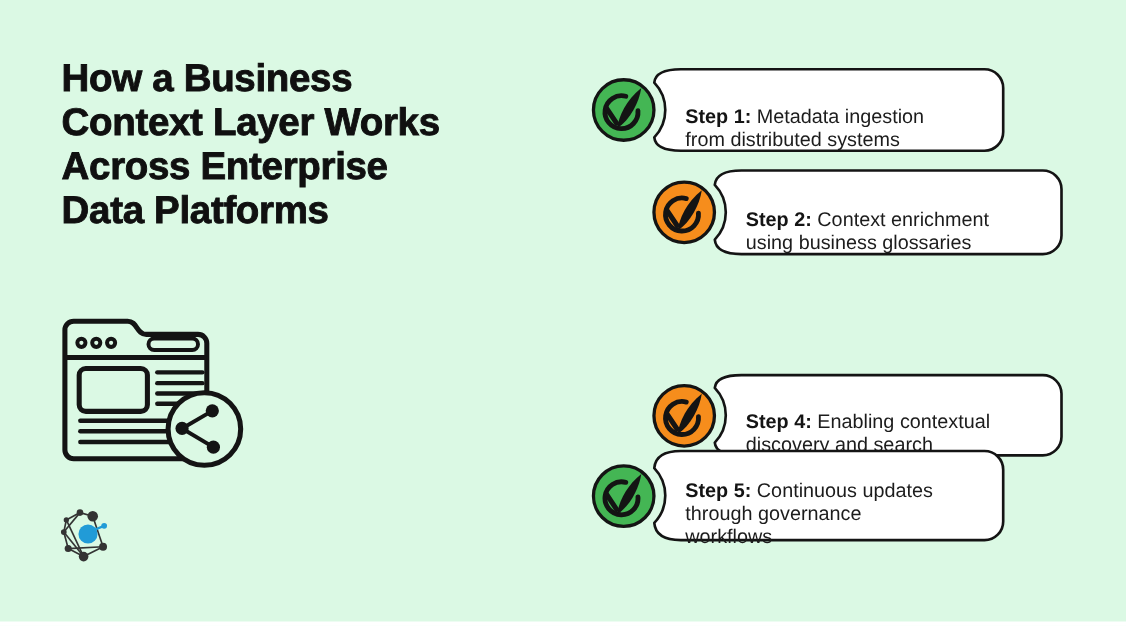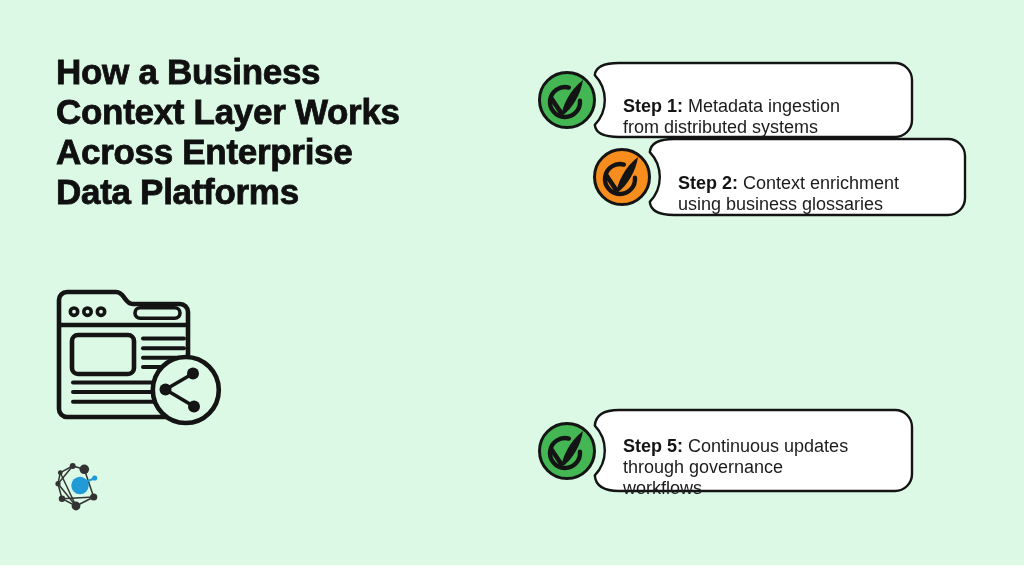--- a/index.html
+++ b/index.html
@@ -119,35 +119,48 @@
     <svg class="badge" viewBox="0 0 64 64">
       <circle class="badge-bg" cx="32" cy="32" r="27.5" fill="#44b654"></circle>
       <path class="ring" d="M 44.94 32.69 A 15 15 0 1 1 33.88 19.51"></path>
       <path class="leaf" d="M 48 12 C 46 25 38 41 26 48.5 C 27.5 38 34 23 48 12 Z"></path>
       <path class="arm" d="M 16.5 30.5 L 25.5 44"></path>
     </svg>
     <div class="step-text"><p><span class="step-label">Step 1:</span><span class="step-body">Metadata ingestion
 from distributed systems</span></p></div>
   </div>
 
-  <div class="step-row" style="top: 76px; left: 55px; width: 317px; height: 76px;">
+  <div class="step-row" style="top: 92px; left: 55px; width: 317px; height: 76px;">
     <svg class="card-shape" viewBox="0 0 317 76" width="317" height="76">
       <path class="card-path" d="M 26 0 H 300 A 17 17 0 0 1 317 17 V 59 A 17 17 0 0 1 300 76 H 26 Q 3 76 1.8 62.9 A 36 36 0 0 0 1.8 13.1 Q 3 0 26 0 Z"></path>
     </svg>
     <svg class="badge" viewBox="0 0 64 64">
       <circle class="badge-bg" cx="32" cy="32" r="27.5" fill="#f68d1c"></circle>
       <path class="ring" d="M 44.94 32.69 A 15 15 0 1 1 33.88 19.51"></path>
       <path class="leaf" d="M 48 12 C 46 25 38 41 26 48.5 C 27.5 38 34 23 48 12 Z"></path>
       <path class="arm" d="M 16.5 30.5 L 25.5 44"></path>
     </svg>
     <div class="step-text"><p><span class="step-label">Step 2:</span><span class="step-body">Context enrichment
 using business glossaries</span></p></div>
   </div>
 
 
+  <div class="step-row" style="top: 278px; left: 55px; width: 317px; height: 73px;">
+    <svg class="card-shape" viewBox="0 0 317 73" width="317" height="73">
+      <path class="card-path" d="M 26 0 H 300 A 17 17 0 0 1 317 17 V 56 A 17 17 0 0 1 300 73 H 26 Q 3 73 1.8 61.4 A 36 36 0 0 0 1.8 11.6 Q 3 0 26 0 Z"></path>
+    </svg>
+    <svg class="badge" viewBox="0 0 64 64">
+      <circle class="badge-bg" cx="32" cy="32" r="27.5" fill="#f68d1c"></circle>
+      <path class="ring" d="M 44.94 32.69 A 15 15 0 1 1 33.88 19.51"></path>
+      <path class="leaf" d="M 48 12 C 46 25 38 41 26 48.5 C 27.5 38 34 23 48 12 Z"></path>
+      <path class="arm" d="M 16.5 30.5 L 25.5 44"></path>
+    </svg>
+    <div class="step-text"><p><span class="step-label">Step 4:</span><span class="step-body">Enabling contextual
+discovery and search</span></p></div>
+  </div>
 
   <div class="step-row" style="top: 347px; left: 0px; width: 319px; height: 81px;">
     <svg class="card-shape" viewBox="0 0 319 81" width="319" height="81">
       <path class="card-path" d="M 26 0 H 302 A 17 17 0 0 1 319 17 V 64 A 17 17 0 0 1 302 81 H 26 Q 3 81 1.8 65.4 A 36 36 0 0 0 1.8 15.6 Q 3 0 26 0 Z"></path>
     </svg>
     <svg class="badge" viewBox="0 0 64 64">
       <circle class="badge-bg" cx="32" cy="32" r="27.5" fill="#44b654"></circle>
       <path class="ring" d="M 44.94 32.69 A 15 15 0 1 1 33.88 19.51"></path>
       <path class="leaf" d="M 48 12 C 46 25 38 41 26 48.5 C 27.5 38 34 23 48 12 Z"></path>
       <path class="arm" d="M 16.5 30.5 L 25.5 44"></path>

